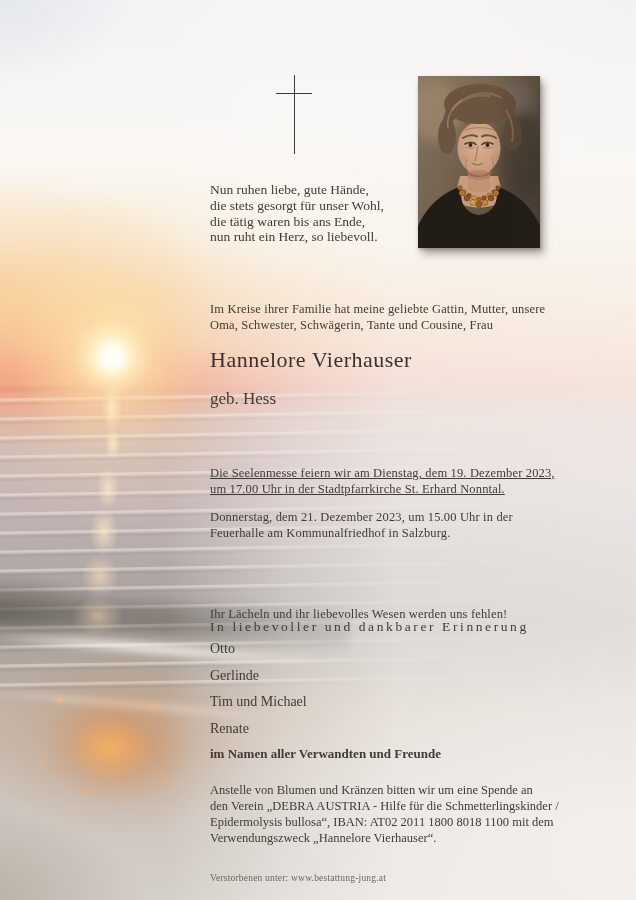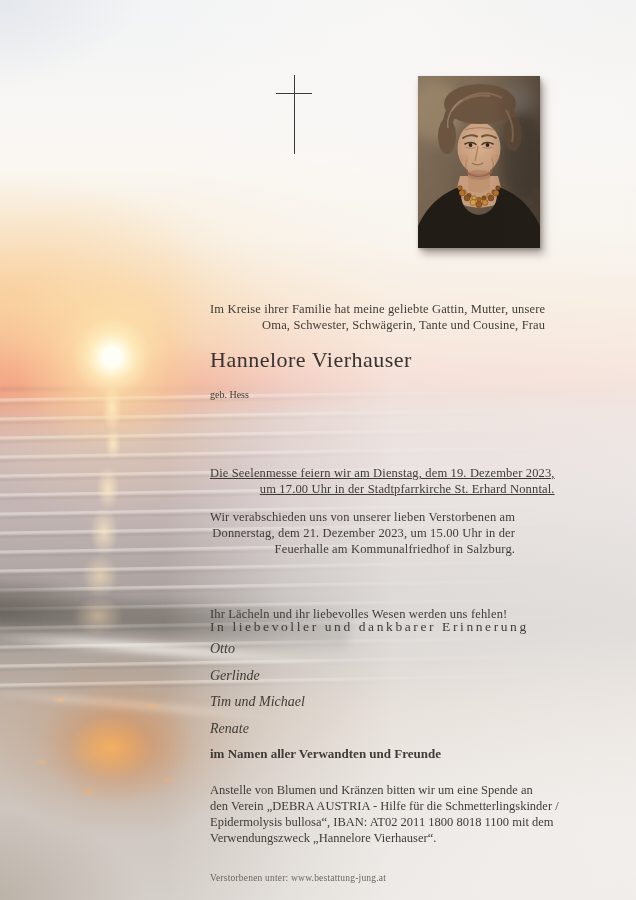--- a/index.html
+++ b/index.html
@@ -66,31 +66,31 @@
   
   .cross{position:absolute;left:276px;top:75px;width:37px;height:79px;}
   .cross .v{position:absolute;left:18px;top:0;width:1.4px;height:79px;background:#3b3a38;}
   .cross .h{position:absolute;left:0;top:18px;width:36px;height:1.4px;background:#3b3a38;}
 
   .photo{position:absolute;left:418px;top:76px;width:122px;height:172px;
          box-shadow:4px 6px 8px rgba(70,55,45,.4), 1px 2px 3px rgba(70,55,45,.3);}
   .photo svg{display:block;width:100%;height:100%;}
 
   .t{position:absolute;left:210px;white-space:nowrap;z-index:5;}
-  .body-text{font-size:12.5px;line-height:16px;letter-spacing:.15px;text-align:right;}
+  .body-text{font-size:12.5px;line-height:16px;letter-spacing:.15px;}
   .poem{top:182px;font-size:13.5px;line-height:15.8px;}
   .intro{top:301px;}
   .name{top:348px;font-size:22px;letter-spacing:.5px;color:#363230;line-height:1.1;}
-  .geb{top:389px;font-size:10px;}
+  .geb{top:389px;font-size:17px;}
   .death{top:423px;}
   .mass{top:465px;text-decoration:underline;}
   .farewell{top:509px;}
   .missing{top:606px;}
   .remember{top:619px;font-size:13.5px;letter-spacing:2.6px;text-align:center;}
-  .mourners{top:641px;font-size:14px;line-height:15px;font-style:italic;}
+  .mourners{top:641px;font-size:14px;line-height:15px;}
   .mourners div{margin-bottom:11.5px;}
   .imnamen{top:746px;font-size:13px;font-weight:bold;}
   .donation{top:782px;font-size:12.5px;line-height:16px;}
   .condolence{top:873px;font-size:9.5px;color:#6b6660;letter-spacing:.2px;}
 </style>
 </head>
 <body>
 
 <div class="card">
 
@@ -198,37 +198,42 @@
         <circle cx="55" cy="126.5" r="3" fill="#d79f45"></circle>
           <circle cx="61" cy="128.5" r="3" fill="#9a5e1e"></circle>
         <circle cx="67" cy="126.5" r="3" fill="#c9882f"></circle>
           <circle cx="73" cy="122" r="3" fill="#8c5420"></circle>
         <circle cx="78" cy="117" r="3" fill="#b5732a"></circle>
       </g>
       <rect width="122" height="172" fill="url(#vign)"></rect>
     </svg>
   </div>
 
+  <div class="t poem">
+    <div>Nun ruhen liebe, gute Hände,</div>
+    <div>die stets gesorgt für unser Wohl,</div>
+    <div>die tätig waren bis ans Ende,</div>
+    <div>nun ruht ein Herz, so liebevoll.</div>
+  </div>
 
   <div class="t intro body-text">
     <div>Im Kreise ihrer Familie hat meine geliebte Gattin, Mutter, unsere</div>
     <div>Oma, Schwester, Schwägerin, Tante und Cousine, Frau</div>
   </div>
 
   <div class="t name">Hannelore Vierhauser</div>
   <div class="t geb">geb. Hess</div>
 
 
   <div class="t mass body-text">
     <div>Die Seelenmesse feiern wir am Dienstag, dem 19. Dezember 2023,</div>
     <div>um 17.00 Uhr in der Stadtpfarrkirche St. Erhard Nonntal.</div>
   </div>
 
   <div class="t farewell body-text">
-    <div>Wir verabschieden uns von unserer lieben Verstorbenen am</div>
     <div>Donnerstag, dem 21. Dezember 2023, um 15.00 Uhr in der</div>
     <div>Feuerhalle am Kommunalfriedhof in Salzburg.</div>
   </div>
 
   <div class="t missing body-text">Ihr Lächeln und ihr liebevolles Wesen werden uns fehlen!</div>
 
   <div class="t remember">In liebevoller und dankbarer Erinnerung</div>
 
   <div class="t mourners">
     <div>Otto</div>

